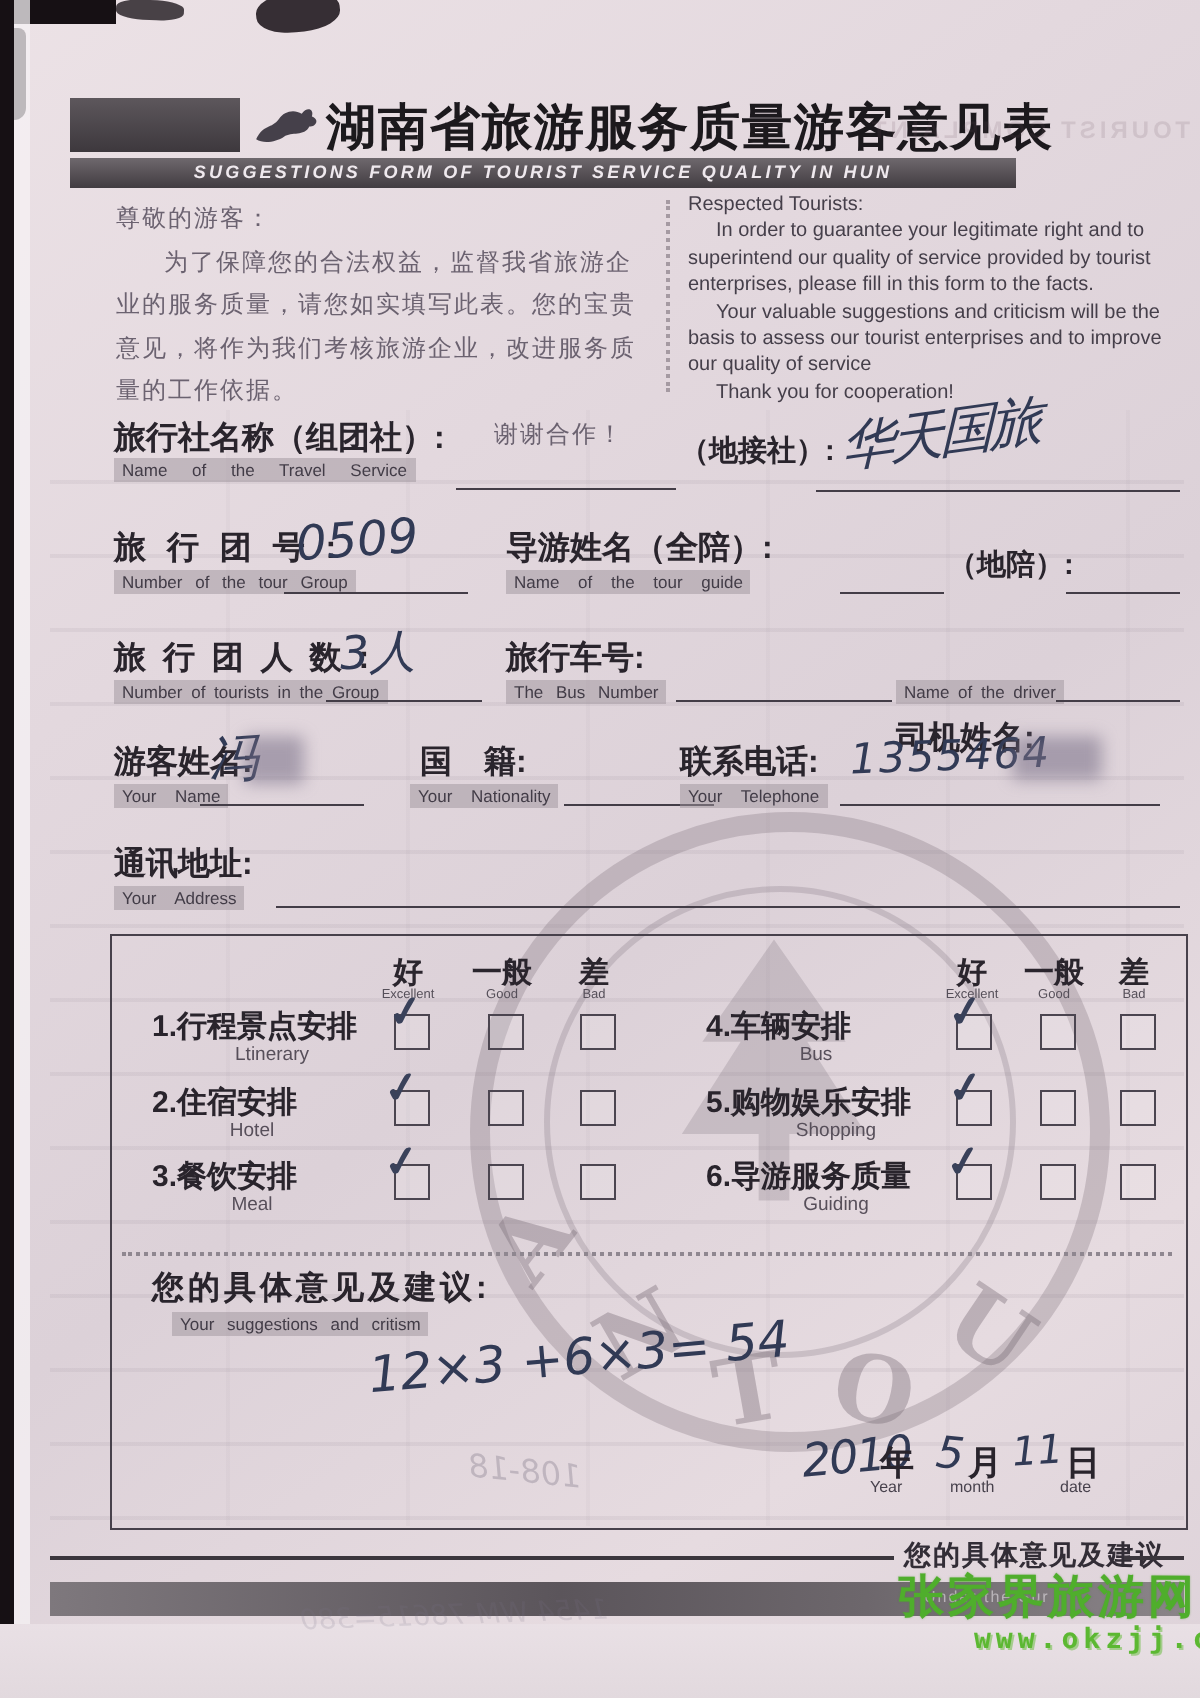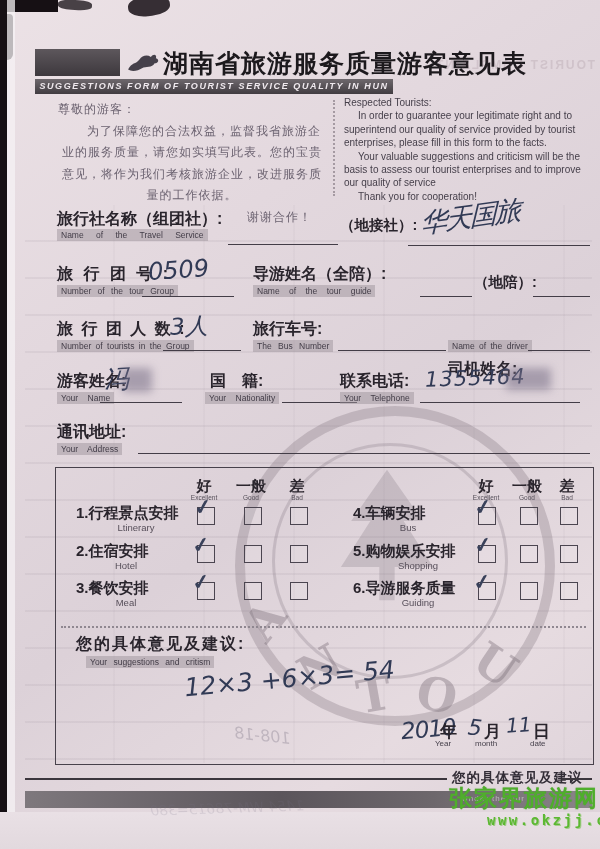--- a/index.html
+++ b/index.html
@@ -14,28 +14,28 @@
   .smudge2{position:absolute;left:128px;top:-4px;width:42px;height:20px;background:#221b20;opacity:.9;transform:rotate(-6deg);border-radius:45%;}
   .sliver{position:absolute;left:7px;top:0;width:8px;height:815px;background:#f6f1f4;opacity:.75;}
   .bottom-strip{position:absolute;left:0;top:812px;width:600px;height:37px;background:linear-gradient(180deg,#e9e0e5,#e2d9de);}
   .bleed-lines{position:absolute;left:25px;top:205px;width:567px;height:558px;pointer-events:none;
     background:repeating-linear-gradient(180deg,transparent 0 35px,rgba(130,118,132,.10) 35px 37px),
                repeating-linear-gradient(90deg,transparent 0 88px,rgba(130,118,132,.05) 88px 90px);}
   
   .logo-bar{position:absolute;left:35px;top:49px;width:85px;height:27px;background:linear-gradient(180deg,#5d575c,#3d383d);}
   .horse{position:absolute;left:123px;top:46px;width:38px;height:32px;}
   .title{position:absolute;left:163px;top:47px;font-size:25px;font-weight:bold;color:#1c191d;letter-spacing:1px;white-space:nowrap;}
-  .sub-bar{position:absolute;left:35px;top:79px;width:358px;height:15px;background:linear-gradient(180deg,#6e686d,#413c41);
+  .sub-bar{position:absolute;left:35px;top:79px;width:473px;height:15px;background:linear-gradient(180deg,#6e686d,#413c41);
     color:#efe9ee;font-size:9px;font-weight:bold;font-style:italic;letter-spacing:1.6px;text-align:center;line-height:15px;white-space:nowrap;overflow:hidden;}
   .bleed-top{position:absolute;left:420px;top:58px;width:175px;font-size:12px;font-weight:bold;color:rgba(110,80,92,.15);
     transform:scaleX(-1);letter-spacing:2px;white-space:nowrap;}
   
   .intro-cn{position:absolute;left:58px;top:99px;width:268px;font-family:"DejaVu Serif",serif;
     font-size:12px;line-height:21.5px;color:#6b6270;letter-spacing:1px;}
-  .intro-cn p{margin:0;text-indent:2em;text-align:center;}
+  .intro-cn p{margin:0;text-indent:2em;}
   .intro-cn .close{text-align:right;padding-right:14px;text-indent:0;}
   .divider{position:absolute;left:333px;top:100px;height:96px;border-left:2px dotted #a59aa2;}
   .intro-en{position:absolute;left:344px;top:96px;width:250px;font-size:10px;line-height:13.4px;color:#453f4a;}
   .intro-en p{margin:0;text-indent:1.4em;}
   .intro-en .sal{text-indent:0;}
   
   .cn-label{position:absolute;font-size:16px;font-weight:bold;color:#29242c;white-space:nowrap;}
   .cn-label.small{font-size:14.5px;}
   .sub-label{position:absolute;font-size:8.5px;color:#423c47;background:rgba(158,148,156,.5);
     padding:1px 4px;white-space:nowrap;}

